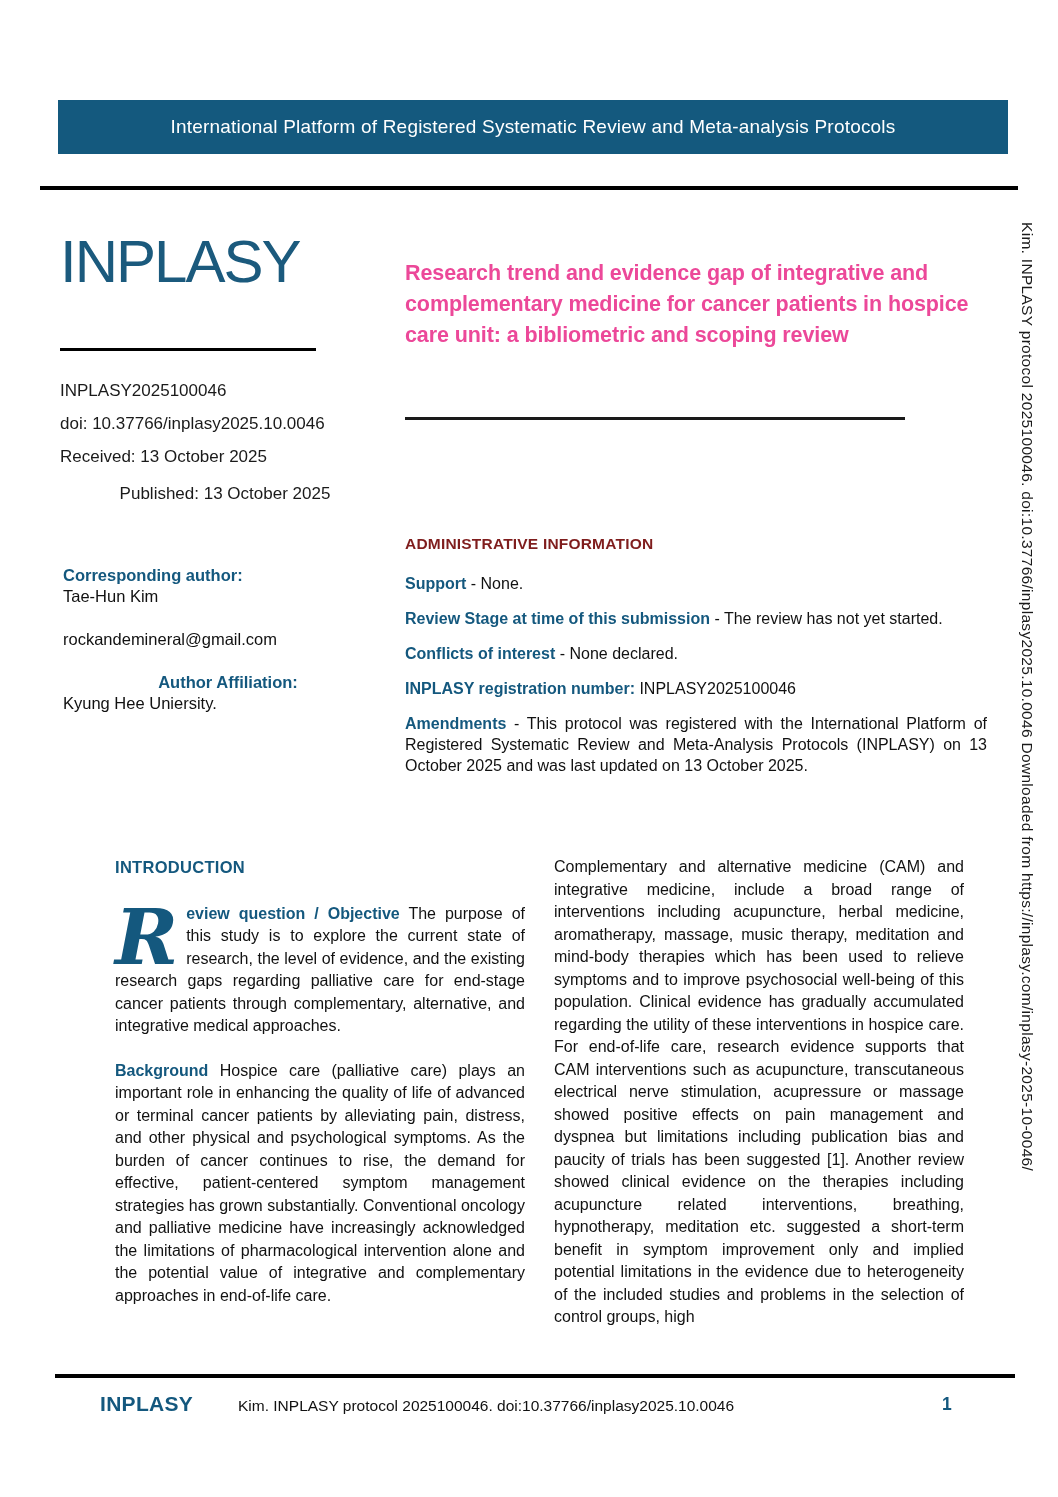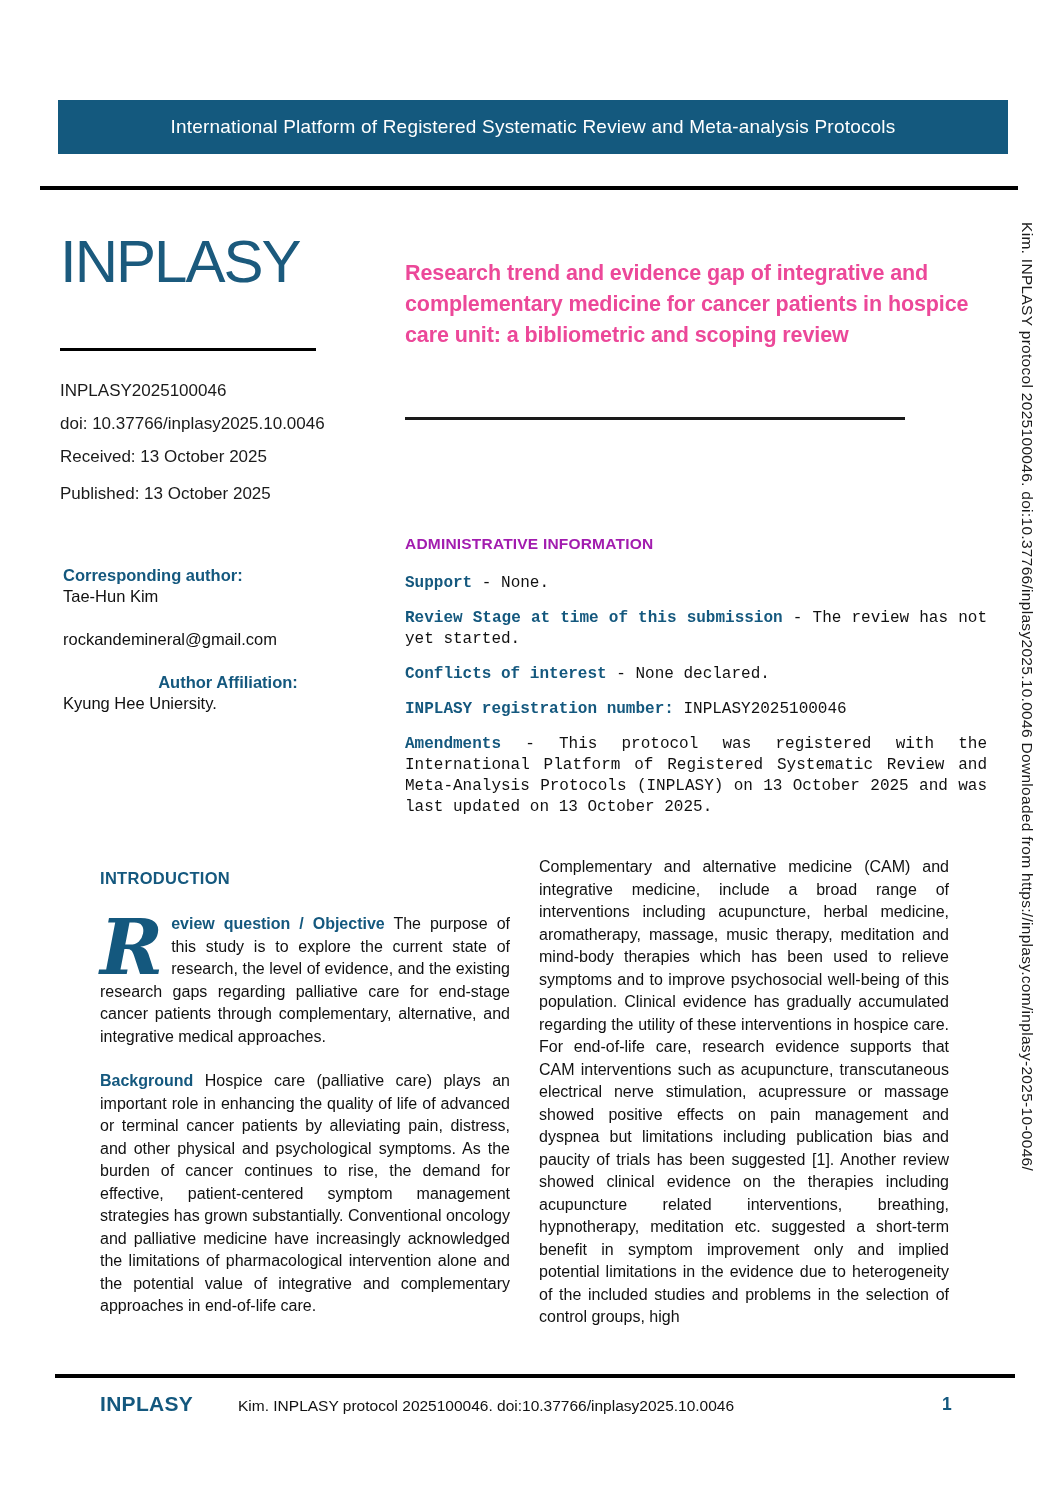--- a/index.html
+++ b/index.html
@@ -17,43 +17,43 @@
     letter-spacing:0.2px;
   }
   .rule-top { position:absolute; left:40px; top:186px; width:978px; height:4px; background:#000; }
 
   
   .mast-left { position:absolute; left:60px; top:232px; width:330px; }
   .logo-main { font-size:60px; line-height:60px; color:#1B5A7D; letter-spacing:-2px; font-weight:400; }
   .logo-rule { width:256px; height:3px; background:#000; margin-top:56px; }
   .meta-line { font-size:17px; color:#1a1a1a; line-height:17px; margin-top:16px; }
   .meta-line.first { margin-top:31px; }
-  .meta-line.last { margin-top:20px; }
+  .meta-line.last { margin-top:20px;text-align:center; }
 
   
   .mast-right { position:absolute; left:405px; top:258px; width:582px; }
   .doc-title { color:#ec4899; font-weight:bold; font-size:21.5px; line-height:31px; letter-spacing:-0.1px; }
   .title-rule { width:500px; height:3px; background:#1a1a1a; margin-top:66px; }
   .authors { margin-top:28px; font-size:17px; color:#1a1a1a; }
 
   
   .contact { position:absolute; left:63px; top:565px; width:330px; font-size:16.5px; line-height:21px; }
   .blue-label { color:#14587E; font-weight:bold; }
   .contact .email { margin-top:22px; }
   .contact .affil-label { margin-top:22px;text-align:center; }
 
   
   .admin { position:absolute; left:405px; top:533px; width:582px; font-size:16px; line-height:21px; }
-  .admin-heading { color:#a21caf; font-weight:bold; font-size:15.5px; letter-spacing:0.2px; }
-  .admin-row { margin-top:14px; text-align:justify;font-family:Liberation Mono, monospace; }
+  .admin-heading { color:#7f1d1d; font-weight:bold; font-size:15.5px; letter-spacing:0.2px; }
+  .admin-row { margin-top:14px; text-align:justify; }
   .admin-row.first { margin-top:19px; }
   .admin-row .lbl { color:#14587E; font-weight:bold; }
 
   
-  .body-cols { position:absolute; left:100px; top:856px; width:863px; display:flex; gap:29px;align-items:center; }
+  .body-cols { position:absolute; left:115px; top:856px; width:863px; display:flex; gap:29px; }
   .col { width:410px; text-align:justify; font-size:16px; line-height:22.5px; color:#111; }
   .intro-heading { color:#14587E; font-weight:bold; font-size:16.5px; letter-spacing:0.3px; margin-bottom:24px; text-align:left; }
   .dropcap {
     float:left; font-family:"DejaVu Serif", serif; font-style:italic; font-weight:bold;
     font-size:76px; line-height:62px; color:#14587E; margin:4px 8px 0 0;
   }
   .bg-para { margin-top:22px; }
 
   
   .footer-rule { position:absolute; left:55px; top:1374px; width:960px; height:4px; background:#000; }

